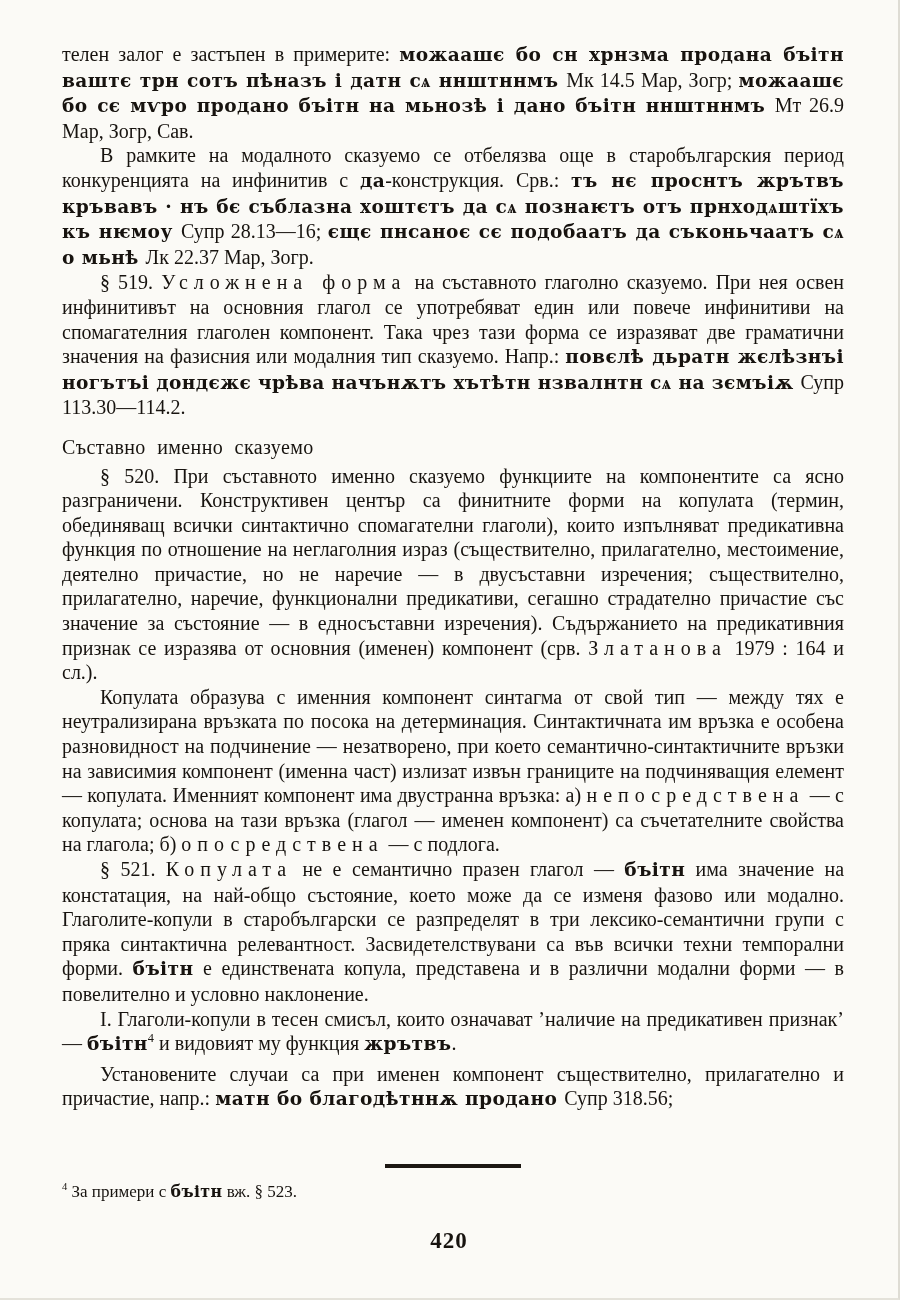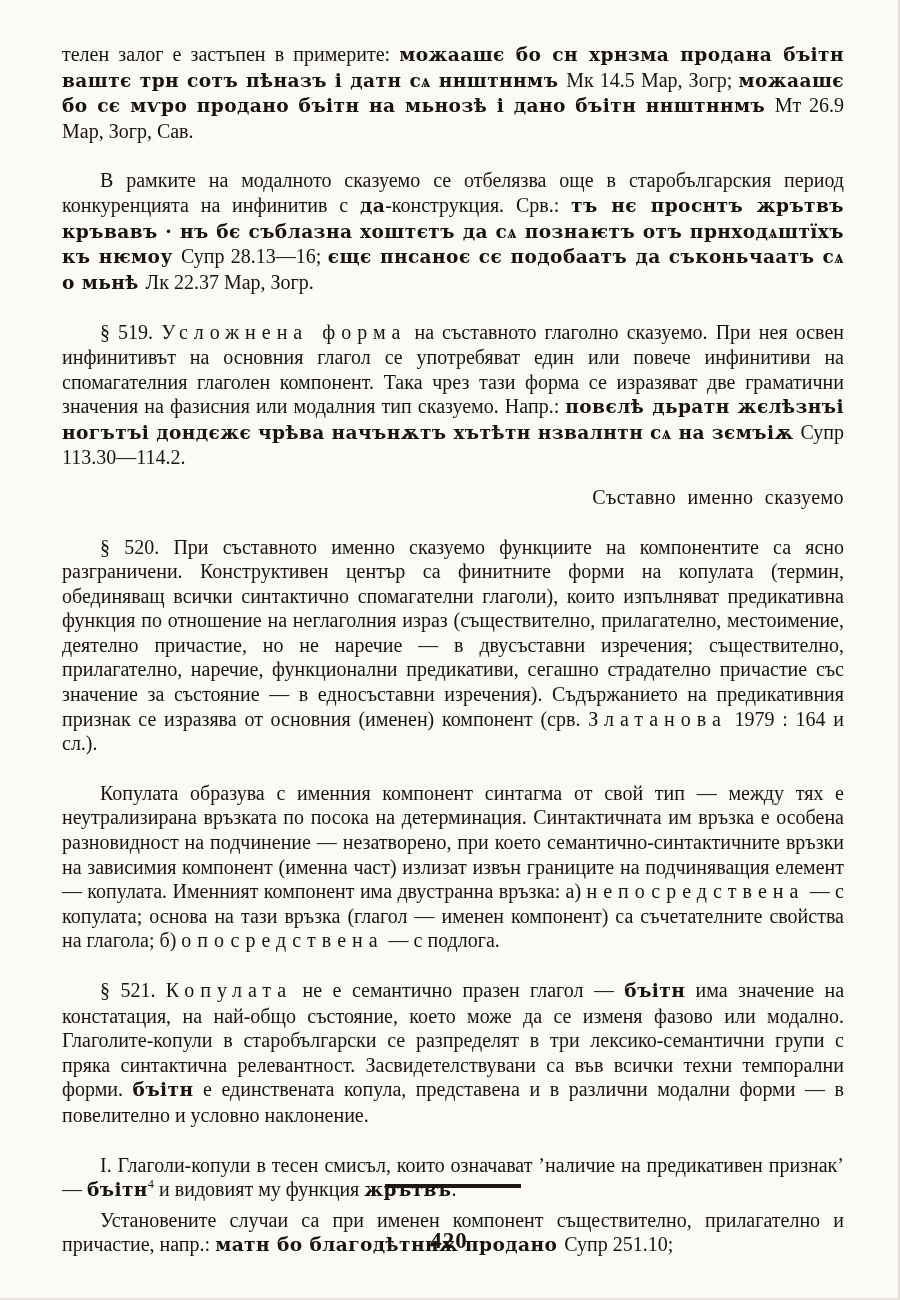--- a/index.html
+++ b/index.html
@@ -31,28 +31,27 @@
     font-size: 20px;
     line-height: 24.6px;
     text-align: justify;
     color: #17130f;
   }
   .body-text p {
     margin: 0;
   }
   .body-text p.indent {
     text-indent: 38px;
-    margin-top: 25px;
   }
   .body-text p.gap {
     margin-top: 5px;
   }
   h2.section-heading {
-    margin: 15px 0 12px 0;
-    text-align: right;
+    margin: 15px 0 4px 0;
+    text-align: left;
     font-size: 20px;
     font-weight: normal;
     letter-spacing: 0.4px;
     word-spacing: 6px;
     color: #17130f;
   }
   
   .ocs {
     font-family: "DejaVu Serif", serif;
     font-weight: bold;
@@ -109,22 +108,23 @@
     <p><span>телен залог е застъпен в примерите: </span><span class="ocs">можаашє бо сн хрнзма продана бъітн ваштє трн сотъ пѣназъ і датн сѧ ннштннмъ </span><span>Мк 14.5 Мар, Зогр; </span><span class="ocs">можаашє бо сє мѵро продано бъітн на мьнозѣ і дано бъітн ннштннмъ </span><span>Мт 26.9 Мар, Зогр, Сав.</span></p>
     <p class="indent"><span>В рамките на модалното сказуемо се отбелязва още в старобългарския период конкуренцията на инфинитив с </span><span class="ocs">да</span><span>-конструкция. Срв.: </span><span class="ocs">тъ нє проснтъ жрътвъ кръвавъ · нъ бє съблазна хоштєтъ да сѧ познаѥтъ отъ прнходѧштїхъ къ нѥмоу </span><span>Супр 28.13—16; </span><span class="ocs">єщє пнсаноє сє подобаатъ да съконьчаатъ сѧ о мьнѣ </span><span>Лк 22.37 Мар, Зогр.</span></p>
     <p class="indent"><span>§ 519. </span><span class="sp">Усложнена форма</span><span> на съставното глаголно сказуемо. При нея освен инфинитивът на основния глагол се употребяват един или повече инфинитиви на спомагателния глаголен компонент. Така чрез тази форма се изразяват две граматични значения на фазисния или модалния тип сказуемо. Напр.: </span><span class="ocs">повєлѣ дьратн жєлѣзнъі ногътъі дондєжє чрѣва начънѫтъ хътѣтн нзвалнтн сѧ на зємъіѫ </span><span>Супр 113.30—114.2.</span></p>
 
     <h2 class="section-heading">Съставно именно сказуемо</h2>
 
     <p class="indent"><span>§ 520. При съставното именно сказуемо функциите на компонентите са ясно разграничени. Конструктивен център са финитните форми на копулата (термин, обединяващ всички синтактично спомагателни глаголи), които изпълняват предикативна функция по отношение на неглаголния израз (съществително, прилагателно, местоимение, деятелно причастие, но не наречие — в двусъставни изречения; съществително, прилагателно, наречие, функционални предикативи, сегашно страдателно причастие със значение за състояние — в едносъставни изречения). Съдържанието на предикативния признак се изразява от основния (именен) компонент (срв. </span><span class="sp">Златанова</span><span> 1979 : 164 и сл.).</span></p>
     <p class="indent"><span>Копулата образува с именния компонент синтагма от свой тип — между тях е неутрализирана връзката по посока на детерминация. Синтактичната им връзка е особена разновидност на подчинение — незатворено, при което семантично-синтактичните връзки на зависимия компонент (именна част) излизат извън границите на подчиняващия елемент — копулата. Именният компонент има двустранна връзка: а) </span><span class="sp">непосредствена</span><span> — с копулата; основа на тази връзка (глагол — именен компонент) са съчетателните свойства на глагола; б) </span><span class="sp">опосредствена</span><span> — с подлога.</span></p>
     <p class="indent"><span>§ 521. </span><span class="sp">Копулата</span><span> не е семантично празен глагол — </span><span class="ocs">бъітн</span><span> има значение на констатация, на най-общо състояние, което може да се изменя фазово или модално. Глаголите-копули в старобългарски се разпределят в три лексико-семантични групи с пряка синтактична релевантност. Засвидетелствувани са във всички техни темпорални форми. </span><span class="ocs">бъітн</span><span> е единствената копула, представена и в различни модални форми — в повелително и условно наклонение.</span></p>
     <p class="indent"><span>I. Глаголи-копули в тесен смисъл, които означават ’наличие на предикативен признак’ — </span><span class="ocs">бъітн</span><span class="sup">4</span><span> и видовият му функция </span><span class="ocs">жрътвъ</span><span>.</span></p>
-    <p class="indent gap"><span>Установените случаи са при именен компонент съществително, прилагателно и причастие, напр.: </span><span class="ocs">матн бо благодѣтннѫ продано </span><span>Супр 251.10;</span></p>
+    <p class="indent gap"><span>Установените случаи са при именен компонент съществително, прилагателно и причастие, напр.: </span><span class="ocs">матн бо благодѣтннѫ продано </span><span>Супр 318.56;</span></p>
   </div>
 
   <div class="footnote-area">
     <div class="fn-rule"></div>
+    <p class="footnote"><span class="sup">4</span><span> За примери с </span><span class="ocs">бъітн</span><span> вж. § 523.</span></p>
   </div>
 
   <div class="page-number">420</div>
 
 </div>
 
 </body></html>

